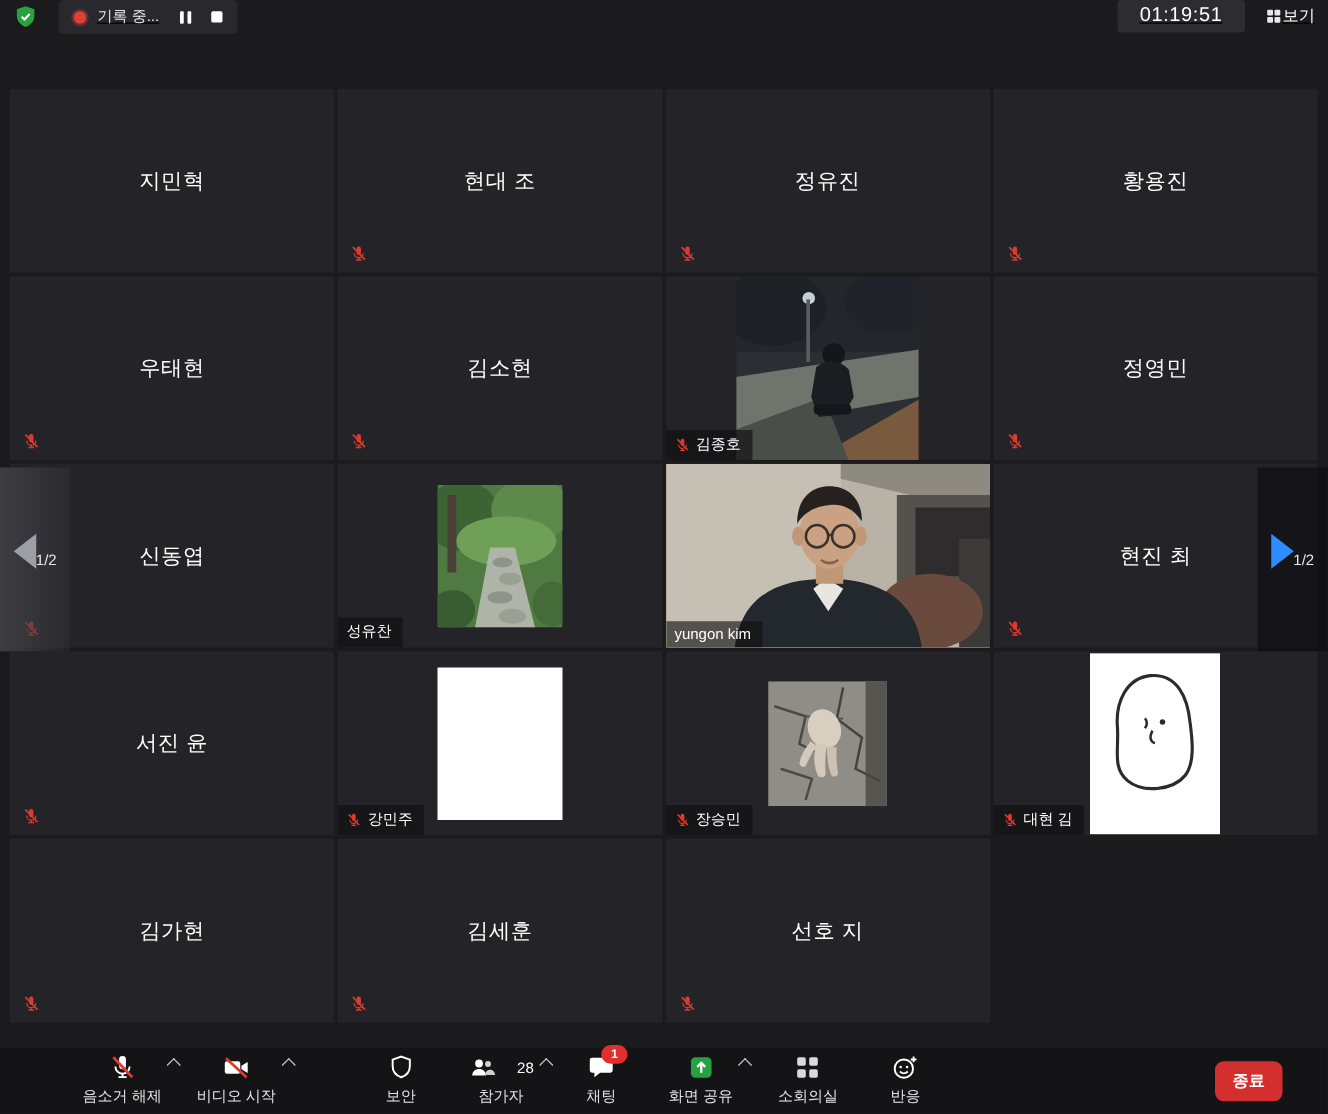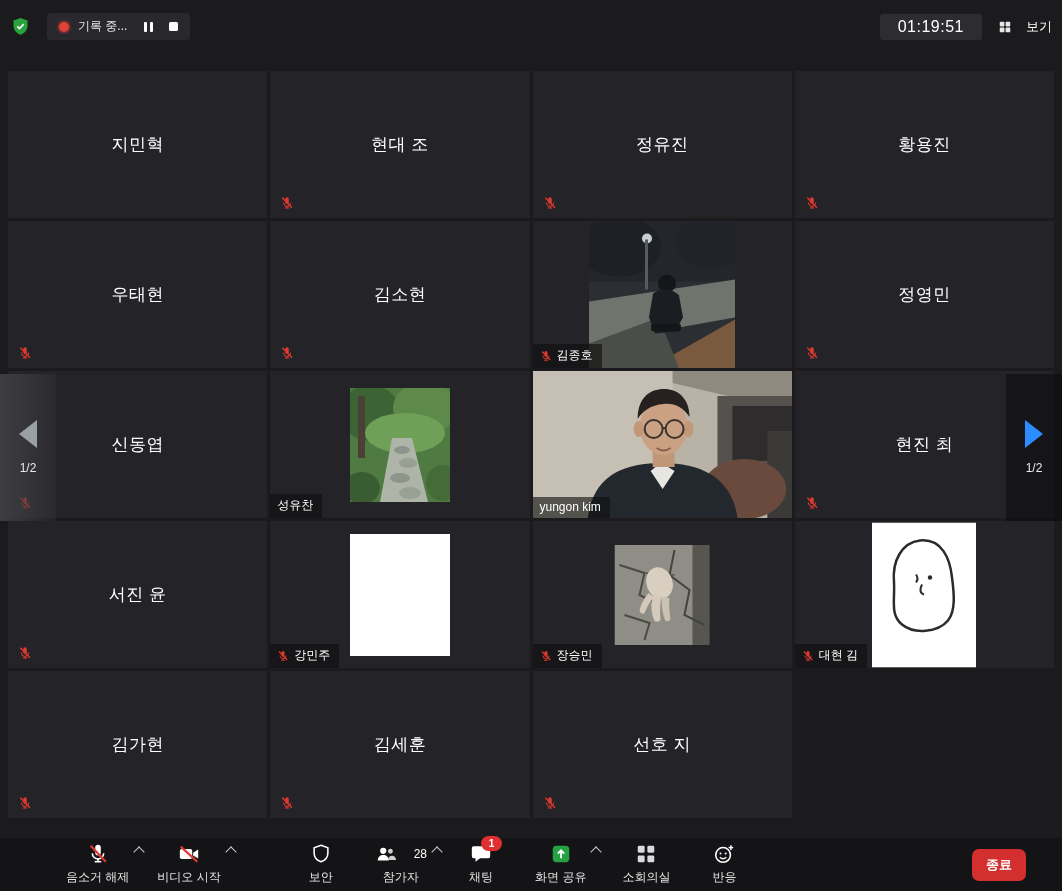--- a/index.html
+++ b/index.html
@@ -5,32 +5,32 @@
   html,body{margin:0;padding:0;}
   body{
     width:1062px;height:891px;overflow:hidden;
     background:#1b1b1d;
     font-family:"Liberation Sans","DejaVu Sans",sans-serif;
     -webkit-font-smoothing:antialiased;
   }
   .screen{width:1062px;height:891px;display:flex;flex-direction:column;position:relative;}
 
   
-  .topbar{height:40px;display:flex;align-items:flex-end;justify-content:space-between;padding:0 10px;box-sizing:border-box;}
+  .topbar{height:40px;display:flex;align-items:flex-start;justify-content:space-between;padding:0 10px;box-sizing:border-box;text-decoration:underline;}
   .tb-left{display:flex;align-items:center;gap:16px;}
   .shield-green{width:21px;height:21px;}
   .rec-pill{display:flex;align-items:center;gap:9px;background:#29292d;border-radius:4px;height:27px;padding:0 12px;}
   .rec-dot{width:10px;height:10px;border-radius:50%;background:#e04038;box-shadow:0 0 0 2px rgba(224,64,56,.30);}
   .rec-text{font-size:12px;color:#ececec;white-space:nowrap;}
   .rec-btn{display:inline-flex;align-items:center;cursor:pointer;margin-left:6px;}
   .rec-btn.pause i{width:3px;height:10px;background:#fff;display:inline-block;margin:0 1.5px;border-radius:1px;}
   .rec-btn.stop{width:9px;height:9px;background:#fff;border-radius:1.5px;}
   .tb-right{display:flex;align-items:center;gap:16px;}
   .timer{background:#2d2d31;border-radius:3px;padding:4px 18px;font-size:16px;color:#fff;letter-spacing:.5px;}
-  .view-btn{display:flex;gap:14px;align-items:center;color:#fff;font-size:13px;cursor:pointer;}
+  .view-btn{display:flex;gap:0;align-items:center;color:#fff;font-size:13px;cursor:pointer;}
   .grid-ic{width:14px;height:14px;fill:#e8e8e8;}
 
   
   .main{flex:1;position:relative;}
   .grid{position:absolute;left:8px;right:8px;top:31px;display:grid;grid-template-columns:repeat(4,1fr);grid-template-rows:repeat(5,147px);gap:3px;}
   .tile{background:#242428;position:relative;overflow:hidden;}
   .tile.active{box-shadow:inset 0 0 0 3px #c6d550;}
   .center-name{position:absolute;inset:0;display:flex;align-items:center;justify-content:center;color:#fff;font-size:17px;font-weight:500;letter-spacing:.5px;}
   .micoff{color:#e0392e;}
   .micoff.corner{position:absolute;left:10px;bottom:8px;width:14px;height:14px;z-index:2;}
@@ -39,21 +39,21 @@
   .media{position:absolute;left:50%;top:50%;transform:translate(-50%,-50%);z-index:1;}
   .media svg{display:block;}
   .m-night{width:146px;height:147px;}
   .m-forest{width:100px;height:114px;}
   .m-white{width:100px;height:122px;background:#ffffff;}
   .m-hand{width:95px;height:100px;}
   .m-draw{width:104px;height:145px;}
   .m-cam{left:0;top:0;transform:none;width:100%;height:100%;}
 
   
-  .pager{position:absolute;top:334px;height:147px;width:56px;display:flex;flex-direction:column;align-items:center;justify-content:center;z-index:6;cursor:pointer;}
+  .pager{position:absolute;top:334px;height:147px;width:56px;display:flex;flex-direction:row;align-items:center;justify-content:center;z-index:6;cursor:pointer;}
   .pager-left{left:0;background:linear-gradient(to right,rgba(64,64,68,.95),rgba(64,64,68,.22));}
   .pager-right{right:0;background:rgba(10,10,12,.55);}
   .arrow-left{width:0;height:0;border-top:14px solid transparent;border-bottom:14px solid transparent;border-right:18px solid #9aa0a6;margin-bottom:13px;}
   .arrow-right{width:0;height:0;border-top:14px solid transparent;border-bottom:14px solid transparent;border-left:18px solid #2d8cff;margin-bottom:13px;}
   .page-num{font-size:12px;color:#e9e9e9;}
 
   
   .toolbar{height:53px;display:flex;align-items:center;background:#141417;padding:0 10px;box-sizing:border-box;}
   .tb-group-left{display:flex;gap:28px;padding-left:8px;margin-left:48px;}
   .tb-group-center{display:flex;gap:36px;margin-left:82px;}

